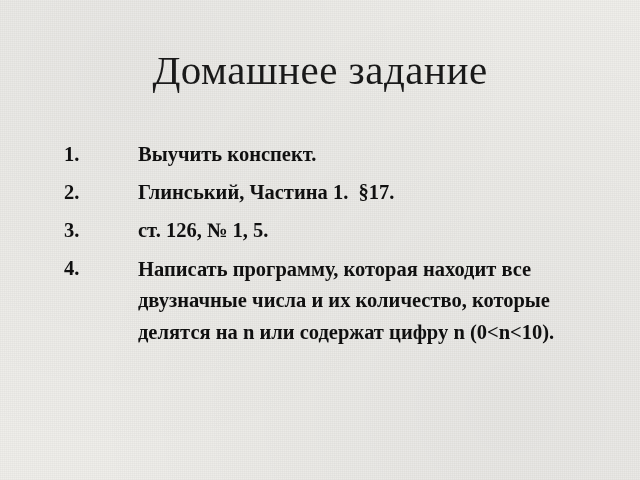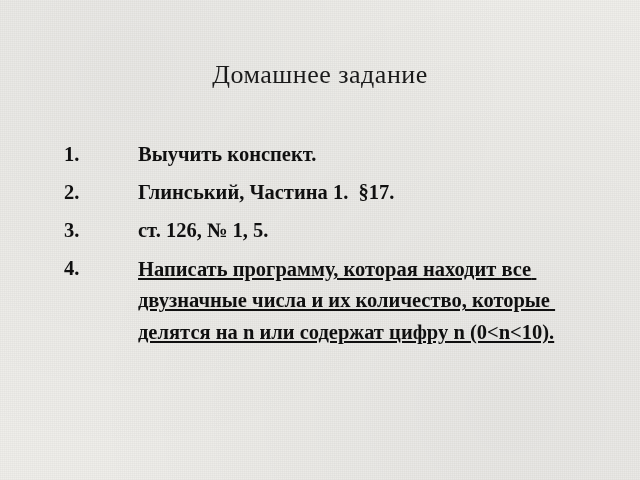--- a/index.html
+++ b/index.html
@@ -20,25 +20,25 @@
     color: #111111;
   }
   .slide {
     position: relative;
     width: 640px;
     height: 480px;
     box-sizing: border-box;
   }
   .slide-title {
     position: absolute;
-    top: 60px;
+    top: 46px;
     left: 0;
     width: 640px;
     text-align: center;
-    font-size: 26px;
+    font-size: 41px;
     font-weight: normal;
     letter-spacing: 0.5px;
     color: #1a1a1a;
     font-family: "Liberation Serif", serif;
   }
   .content {
     position: absolute;
     top: 140px;
     left: 64px;
     width: 520px;
@@ -59,21 +59,20 @@
     font-weight: bold;
     font-size: 20.5px;
   }
   .item-text {
     flex: 1 1 auto;
     white-space: pre-wrap;
     margin-left: 36px;
   }
   .item-4 .item-text {
     line-height: 1.52;
-    text-decoration: underline;
   }
 </style>
 </head>
 <body>
 
 <div class="slide">
 
   <div class="slide-title">Домашнее задание</div>
 
   <div class="content">

